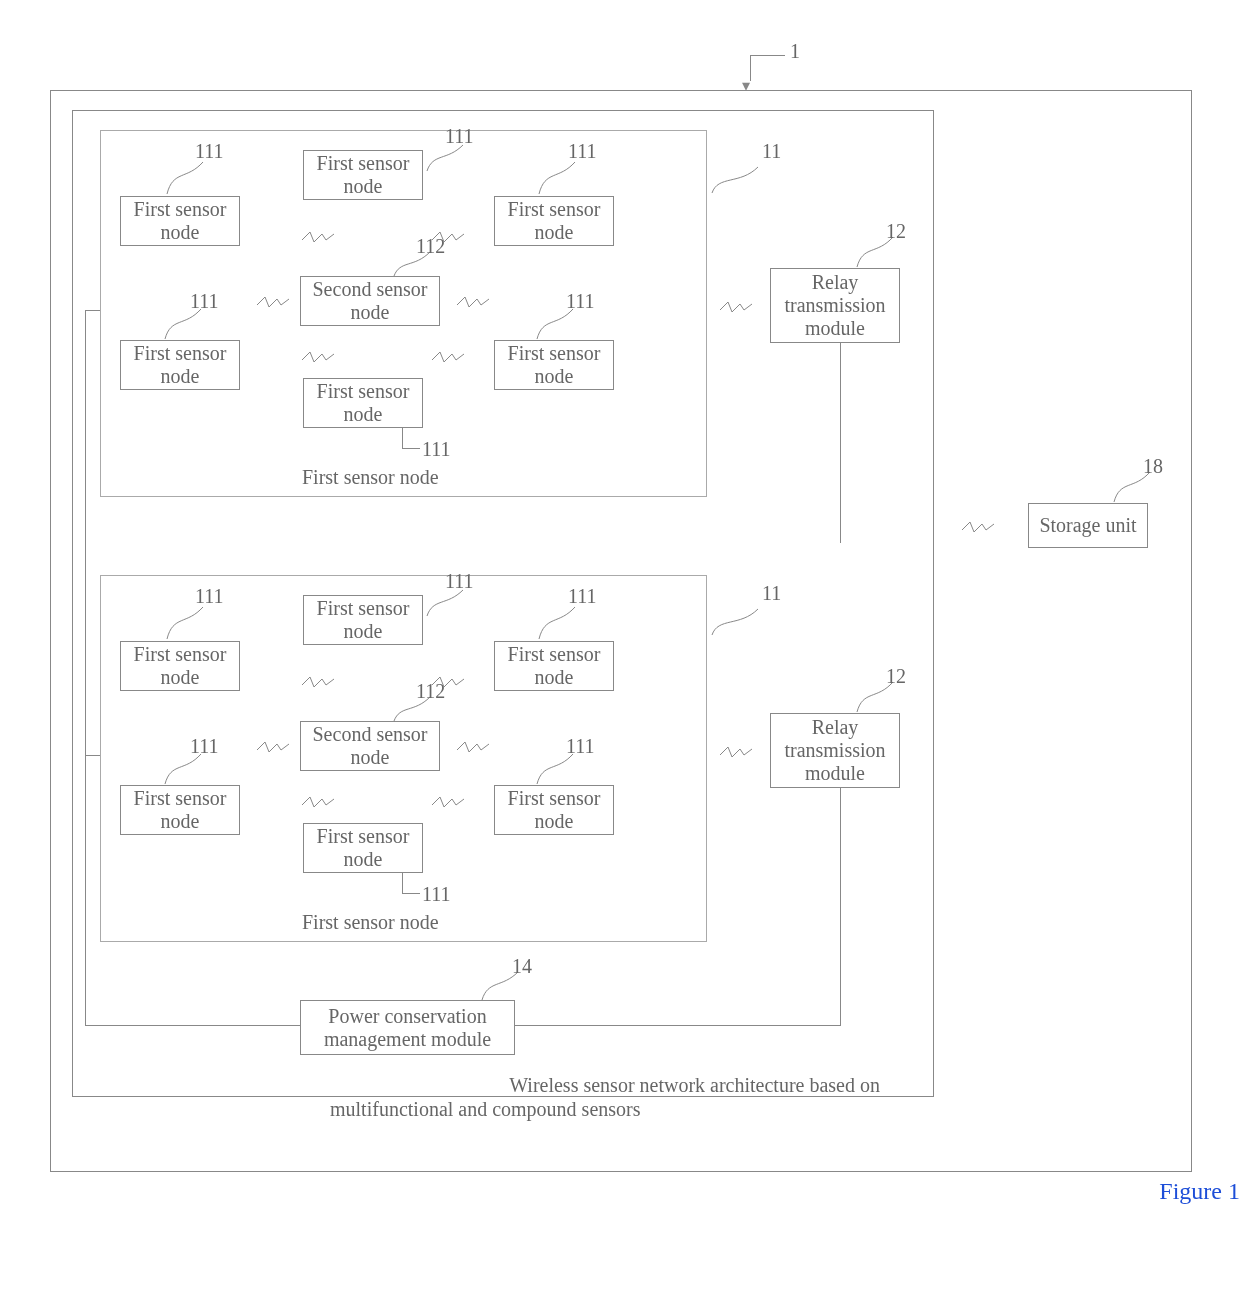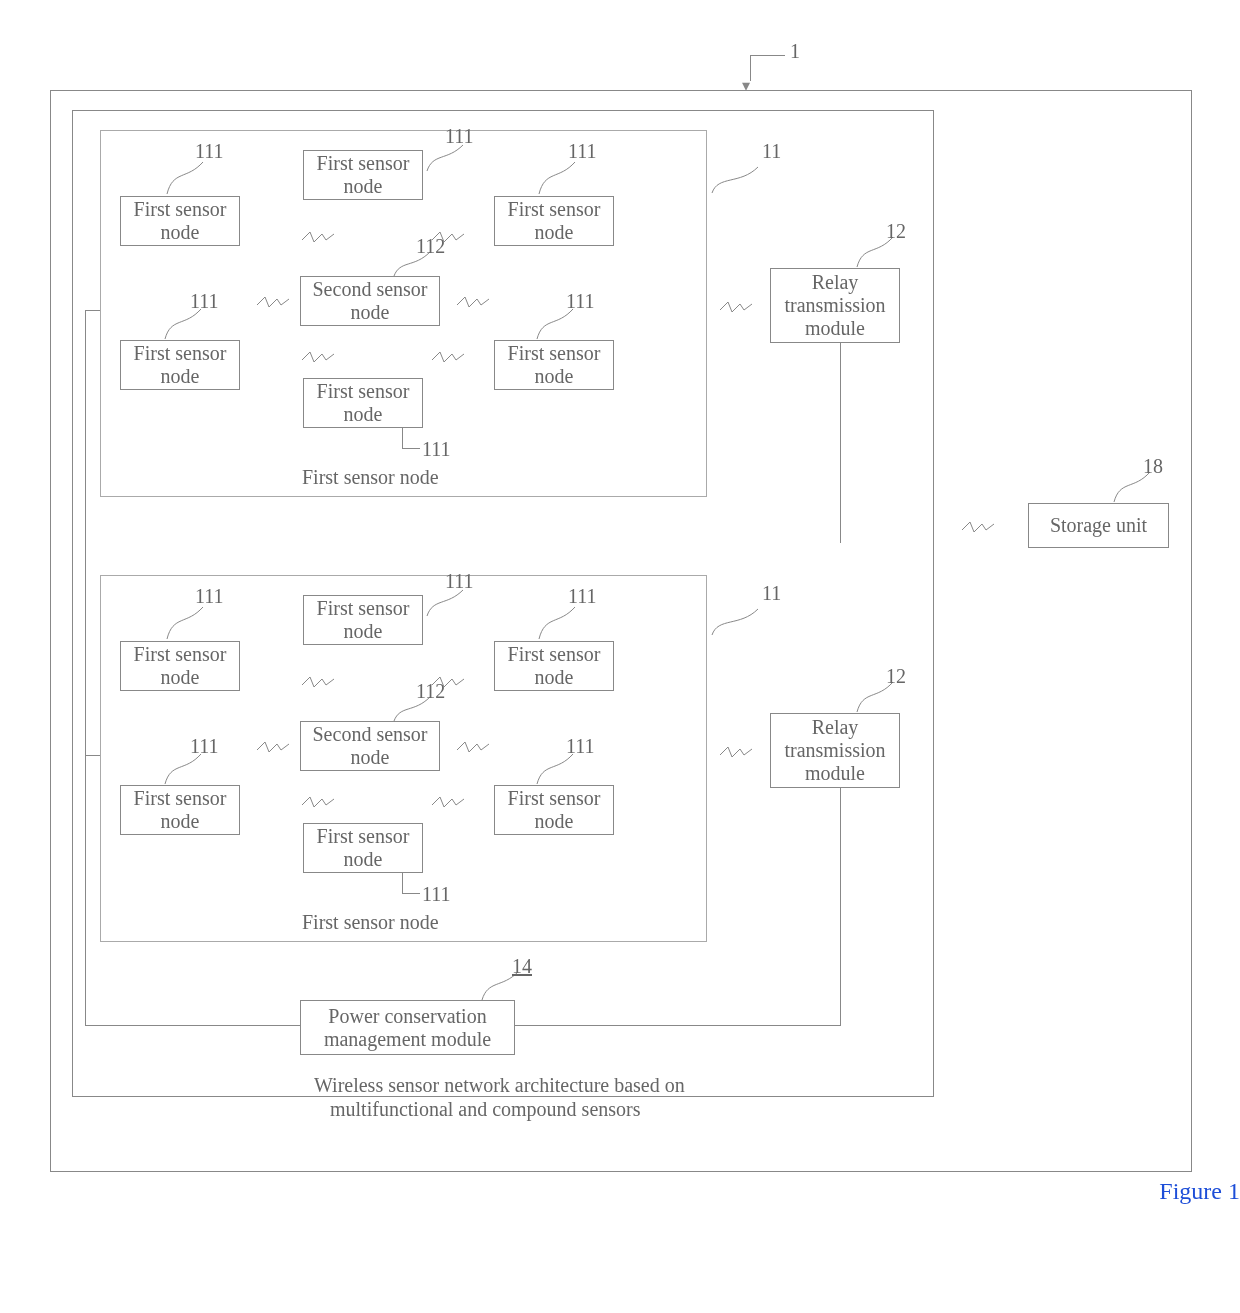--- a/index.html
+++ b/index.html
@@ -243,44 +243,44 @@
       <path d="M2,32 C8,10 22,20 38,2" stroke="#888" fill="none"></path>
     </svg>
   <div class="label" style="left:886px; top:220px;">12</div>
 
   <div class="box" style="left:770px; top:713px; width:130px; height:75px;">Relay<br>transmission<br>module</div>
   <svg class="squiggle" style="left:855px; top:680px; width:40px; height:34px;">
       <path d="M2,32 C8,10 22,20 38,2" stroke="#888" fill="none"></path>
     </svg>
   <div class="label" style="left:886px; top:665px;">12</div>
 
-  <div class="box" style="left:1028px; top:503px; width:141px; height:45px;">Storage unit</div>
+  <div class="box" style="left:1028px; top:503px; width:120px; height:45px;">Storage unit</div>
   <svg class="squiggle" style="left:1112px; top:470px; width:40px; height:34px;">
       <path d="M2,32 C8,10 22,20 38,2" stroke="#888" fill="none"></path>
     </svg>
   <div class="label" style="left:1143px; top:455px;">18</div>
 
   <svg class="squiggle" style="left:960px; top:520px;">
       <path d="M2,10 L10,2 L14,12 L22,4 L26,10 L34,4" stroke="#888" fill="none"></path>
     </svg>
 
   <div class="box" style="left:300px; top:1000px; width:215px; height:55px;">Power conservation<br>management module</div>
   <svg class="squiggle" style="left:480px; top:970px; width:40px; height:32px;">
       <path d="M2,30 C8,10 22,18 38,2" stroke="#888" fill="none"></path>
     </svg>
-  <div class="label" style="left:512px; top:955px;text-decoration:underline;">14</div>
+  <div class="label" style="left:512px; top:955px;">14</div>
 
   <div class="connector-line" style="left:85px; top:310px; width:1px; height:715px;"></div>
   <div class="connector-line" style="left:85px; top:310px; width:15px; height:1px;"></div>
   <div class="connector-line" style="left:85px; top:755px; width:15px; height:1px;"></div>
   <div class="connector-line" style="left:85px; top:1025px; width:215px; height:1px;"></div>
 
   <div class="connector-line" style="left:515px; top:1025px; width:325px; height:1px;"></div>
   <div class="connector-line" style="left:840px; top:788px; width:1px; height:238px;"></div>
 
   <div class="connector-line" style="left:840px; top:343px; width:1px; height:200px;"></div>
 
-  <div class="label" style="left:314px; top:1074px; width:550px; text-align:left;">Wireless sensor network architecture based on</div>
+  <div class="label" style="left:330px; top:1074px; width:550px; text-align:right;">Wireless sensor network architecture based on</div>
   <div class="label" style="left:330px; top:1098px; width:550px; text-align:left;">multifunctional and compound sensors</div>
 
   <div class="figure-caption">Figure 1</div>
 
 </div>
 
 </body></html>

